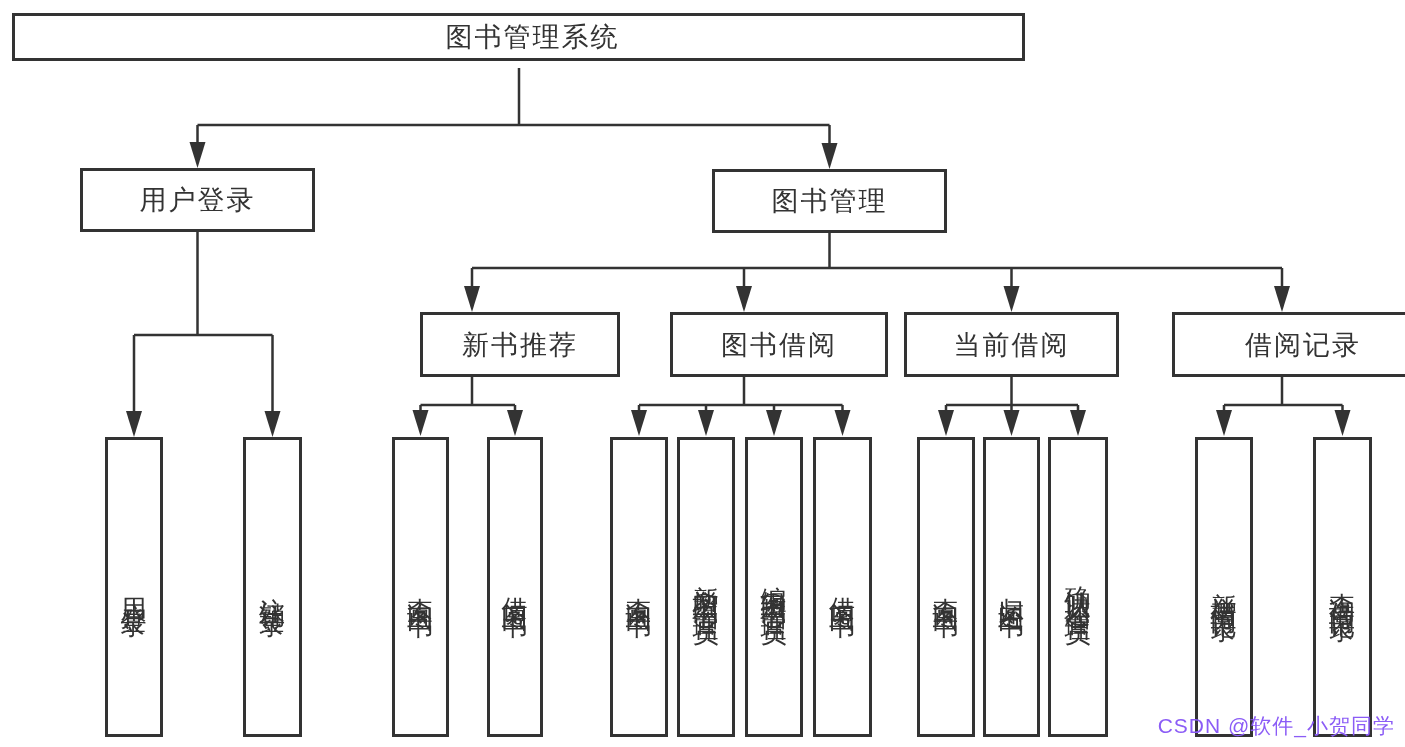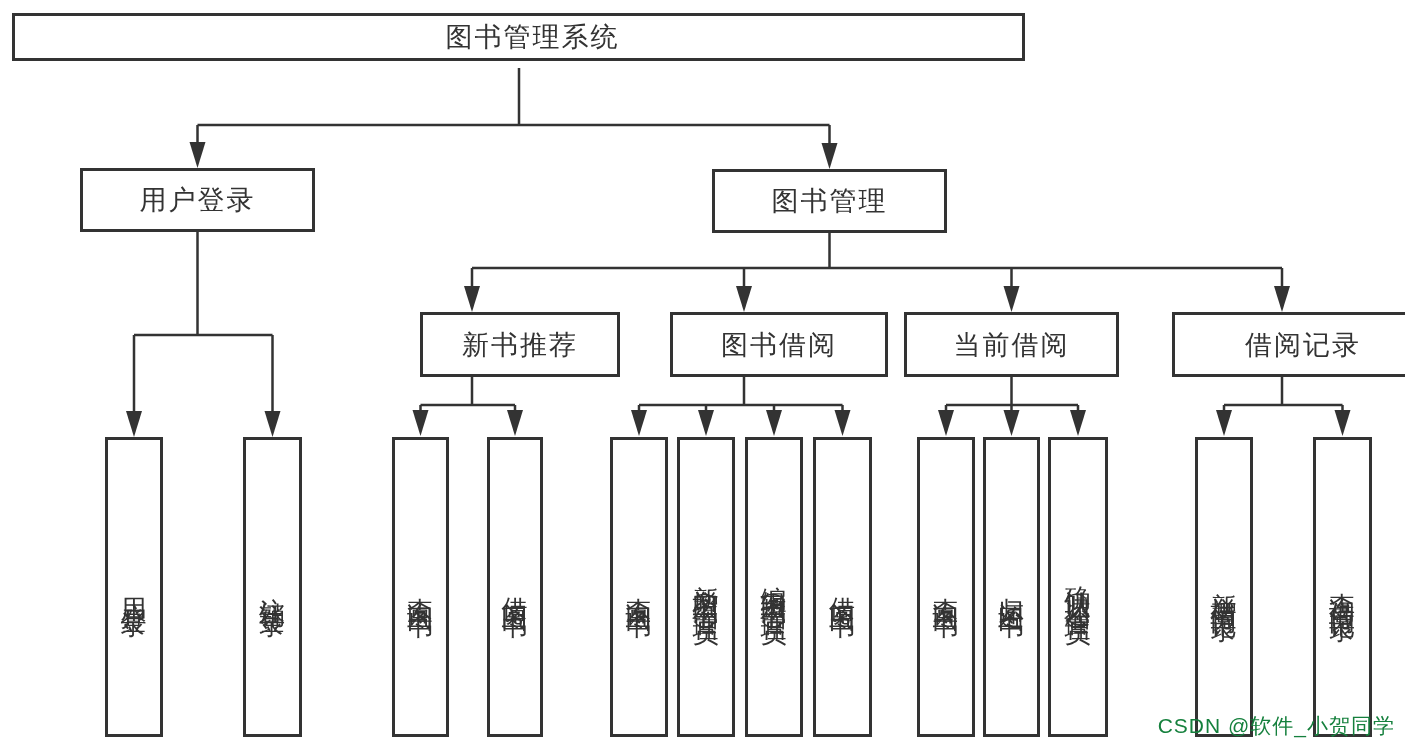--- a/index.html
+++ b/index.html
@@ -35,21 +35,21 @@
     line-height: 1;
     letter-spacing: 5px;
     white-space: nowrap;
   }
   .watermark {
     position: absolute;
     top: 712px;
     right: 10px;
     font-size: 21px;
     letter-spacing: 1px;
-    color: #15803d;
+    color: #8b5cf6;
     z-index: 5;
     white-space: nowrap;
   }
 </style>
 </head>
 <body>
 
 <div class="canvas">
 
   <svg class="connectors" viewBox="0 0 1405 747" xmlns="http://www.w3.org/2000/svg">

